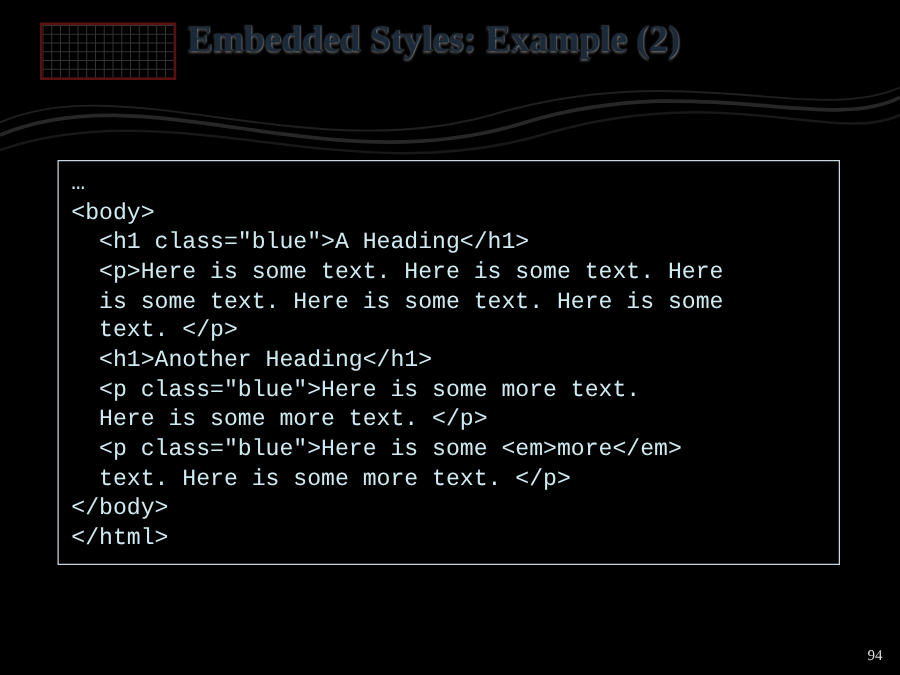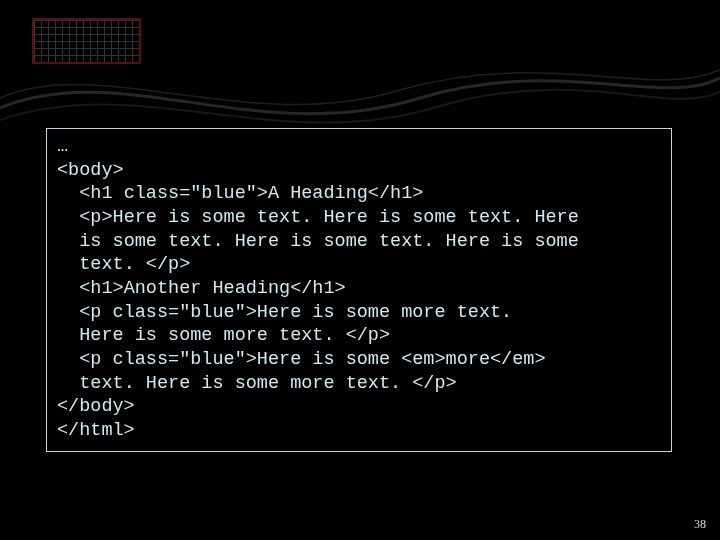--- a/index.html
+++ b/index.html
@@ -86,31 +86,32 @@
 <div class="slide">
 
   <div class="corner-box"></div>
 
   <svg class="wave" viewBox="0 0 720 90" preserveAspectRatio="none">
     <path d="M0,60 C120,10 260,100 420,50 C560,8 660,60 720,30" stroke="#2b2b2b" stroke-width="3" fill="none" opacity="0.9"></path>
     <path d="M0,72 C140,24 280,108 440,58 C580,18 670,68 720,44" stroke="#222" stroke-width="2" fill="none" opacity="0.7"></path>
     <path d="M0,50 C100,6 250,88 400,42 C550,0 650,52 720,22" stroke="#333" stroke-width="1.5" fill="none" opacity="0.6"></path>
   </svg>
 
+  <div class="title">Embedded Styles: Example (2)</div>
 
   <div class="code-box">
     <pre>…
 &lt;body&gt;
   &lt;h1 class="blue"&gt;A Heading&lt;/h1&gt;
   &lt;p&gt;Here is some text. Here is some text. Here
   is some text. Here is some text. Here is some
   text. &lt;/p&gt;
   &lt;h1&gt;Another Heading&lt;/h1&gt;
   &lt;p class="blue"&gt;Here is some more text.
   Here is some more text. &lt;/p&gt;
   &lt;p class="blue"&gt;Here is some &lt;em&gt;more&lt;/em&gt;
   text. Here is some more text. &lt;/p&gt;
 &lt;/body&gt;
 &lt;/html&gt;</pre>
   </div>
 
-  <div class="page-num">38</div>
+  <div class="page-num">94</div>
 </div>
 
 </body></html>

